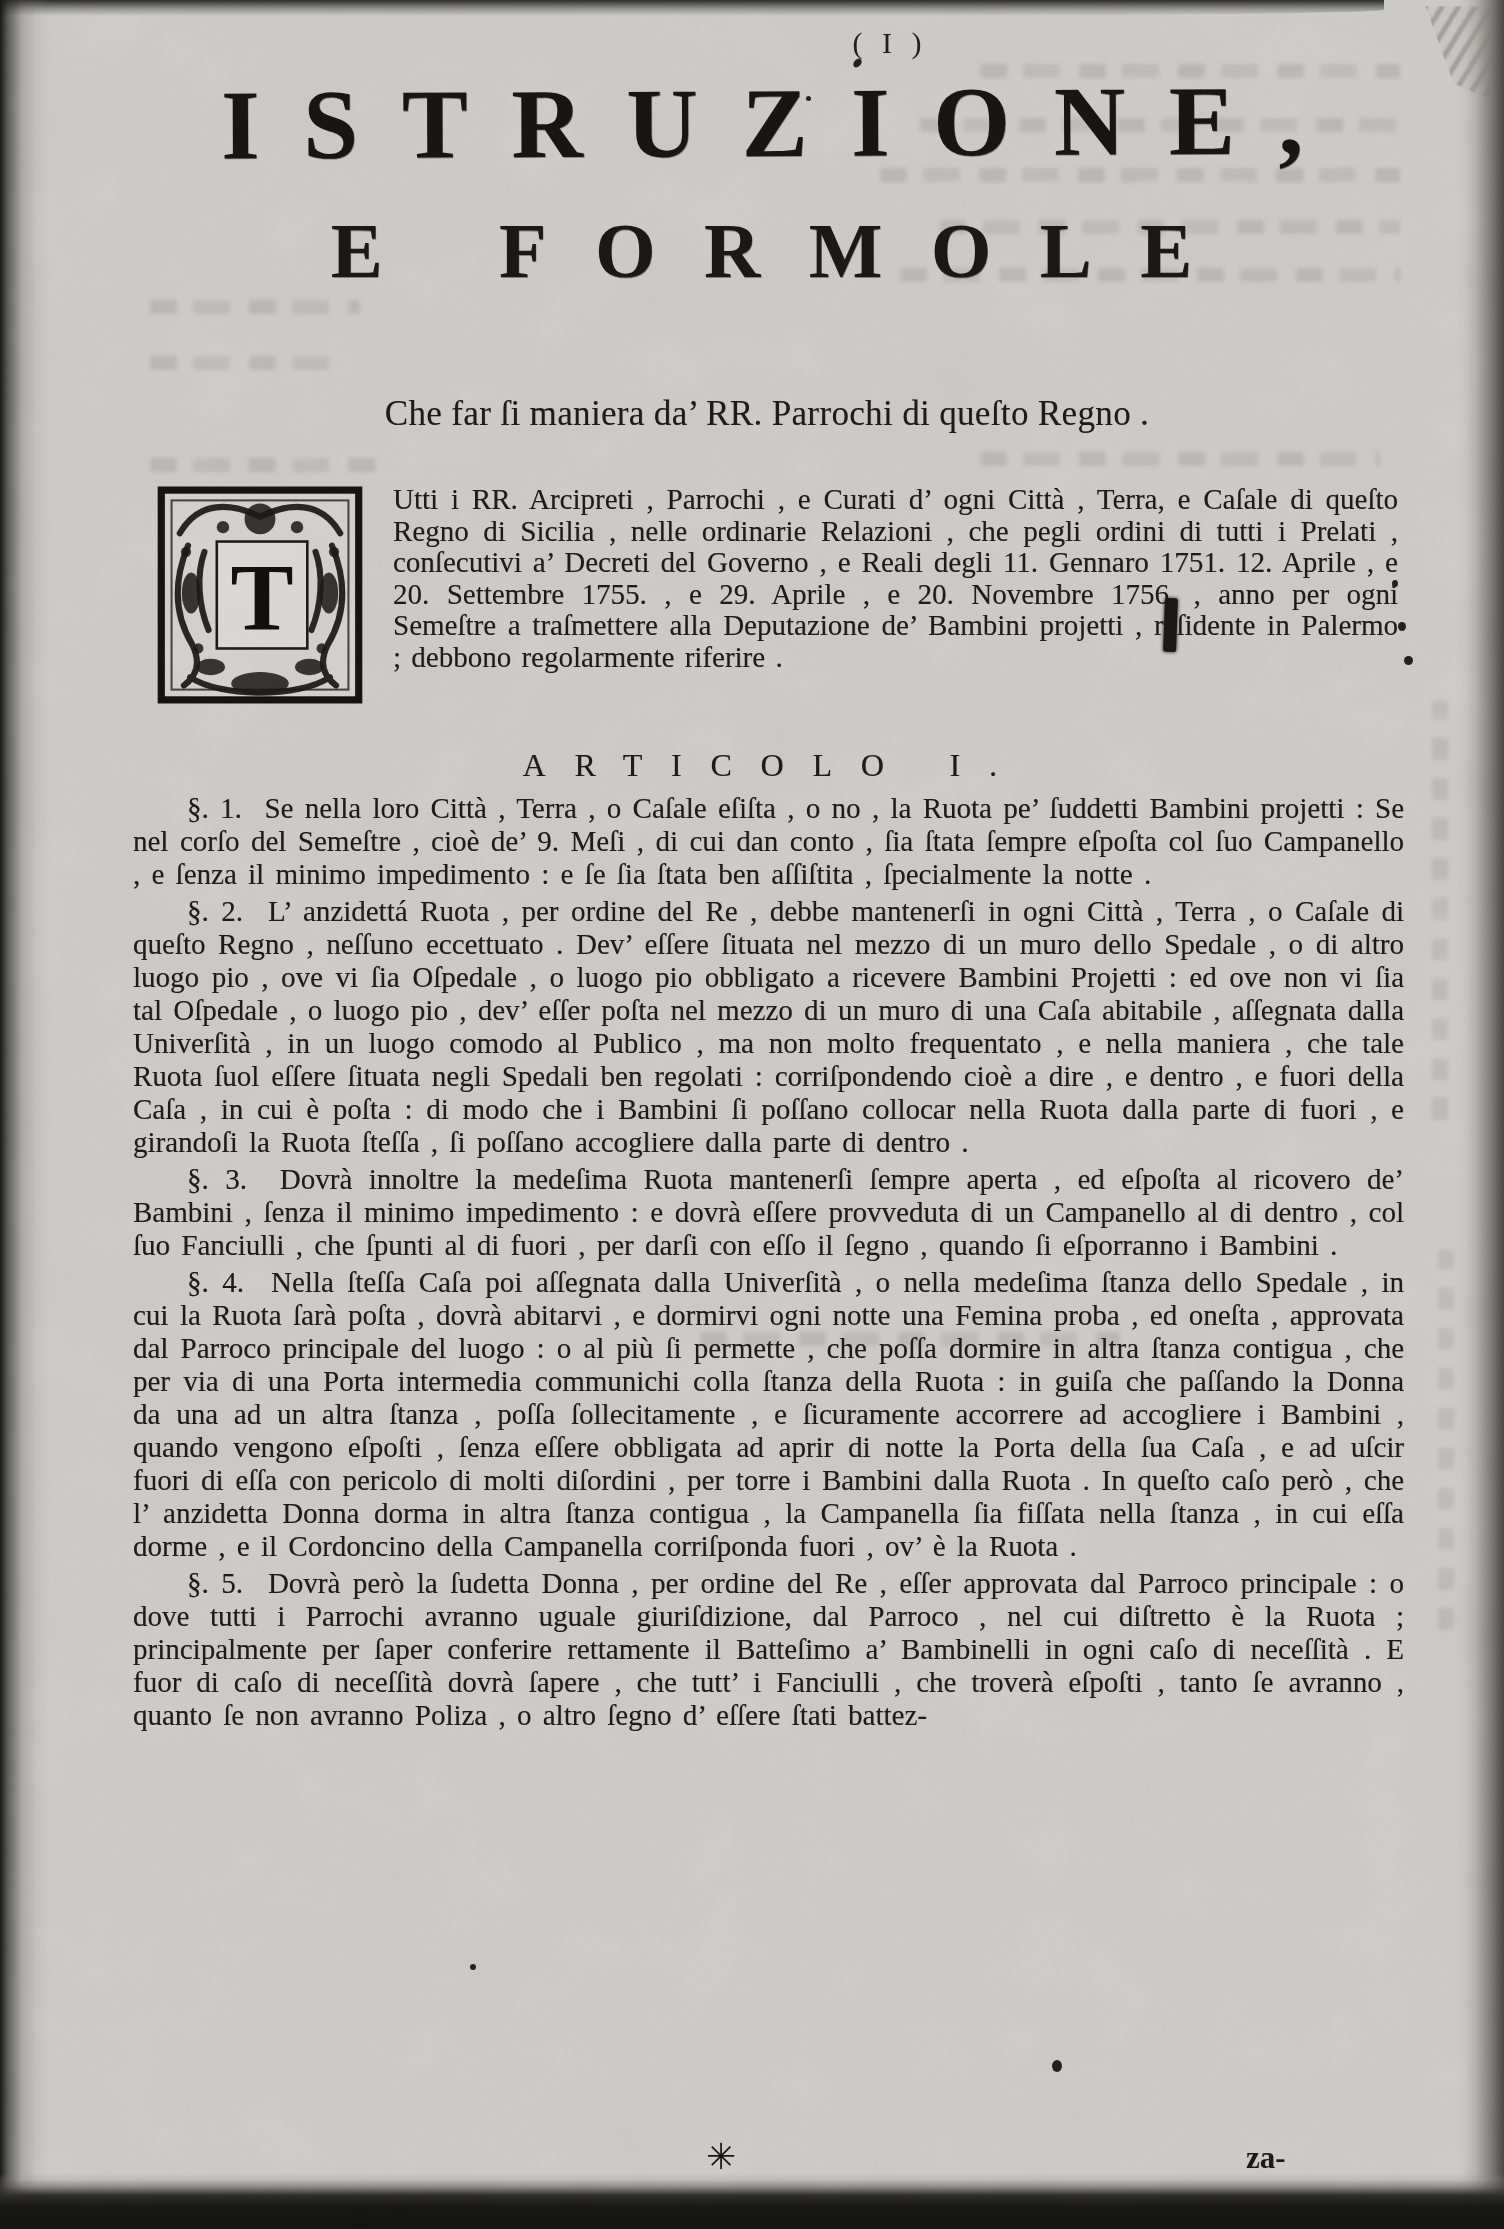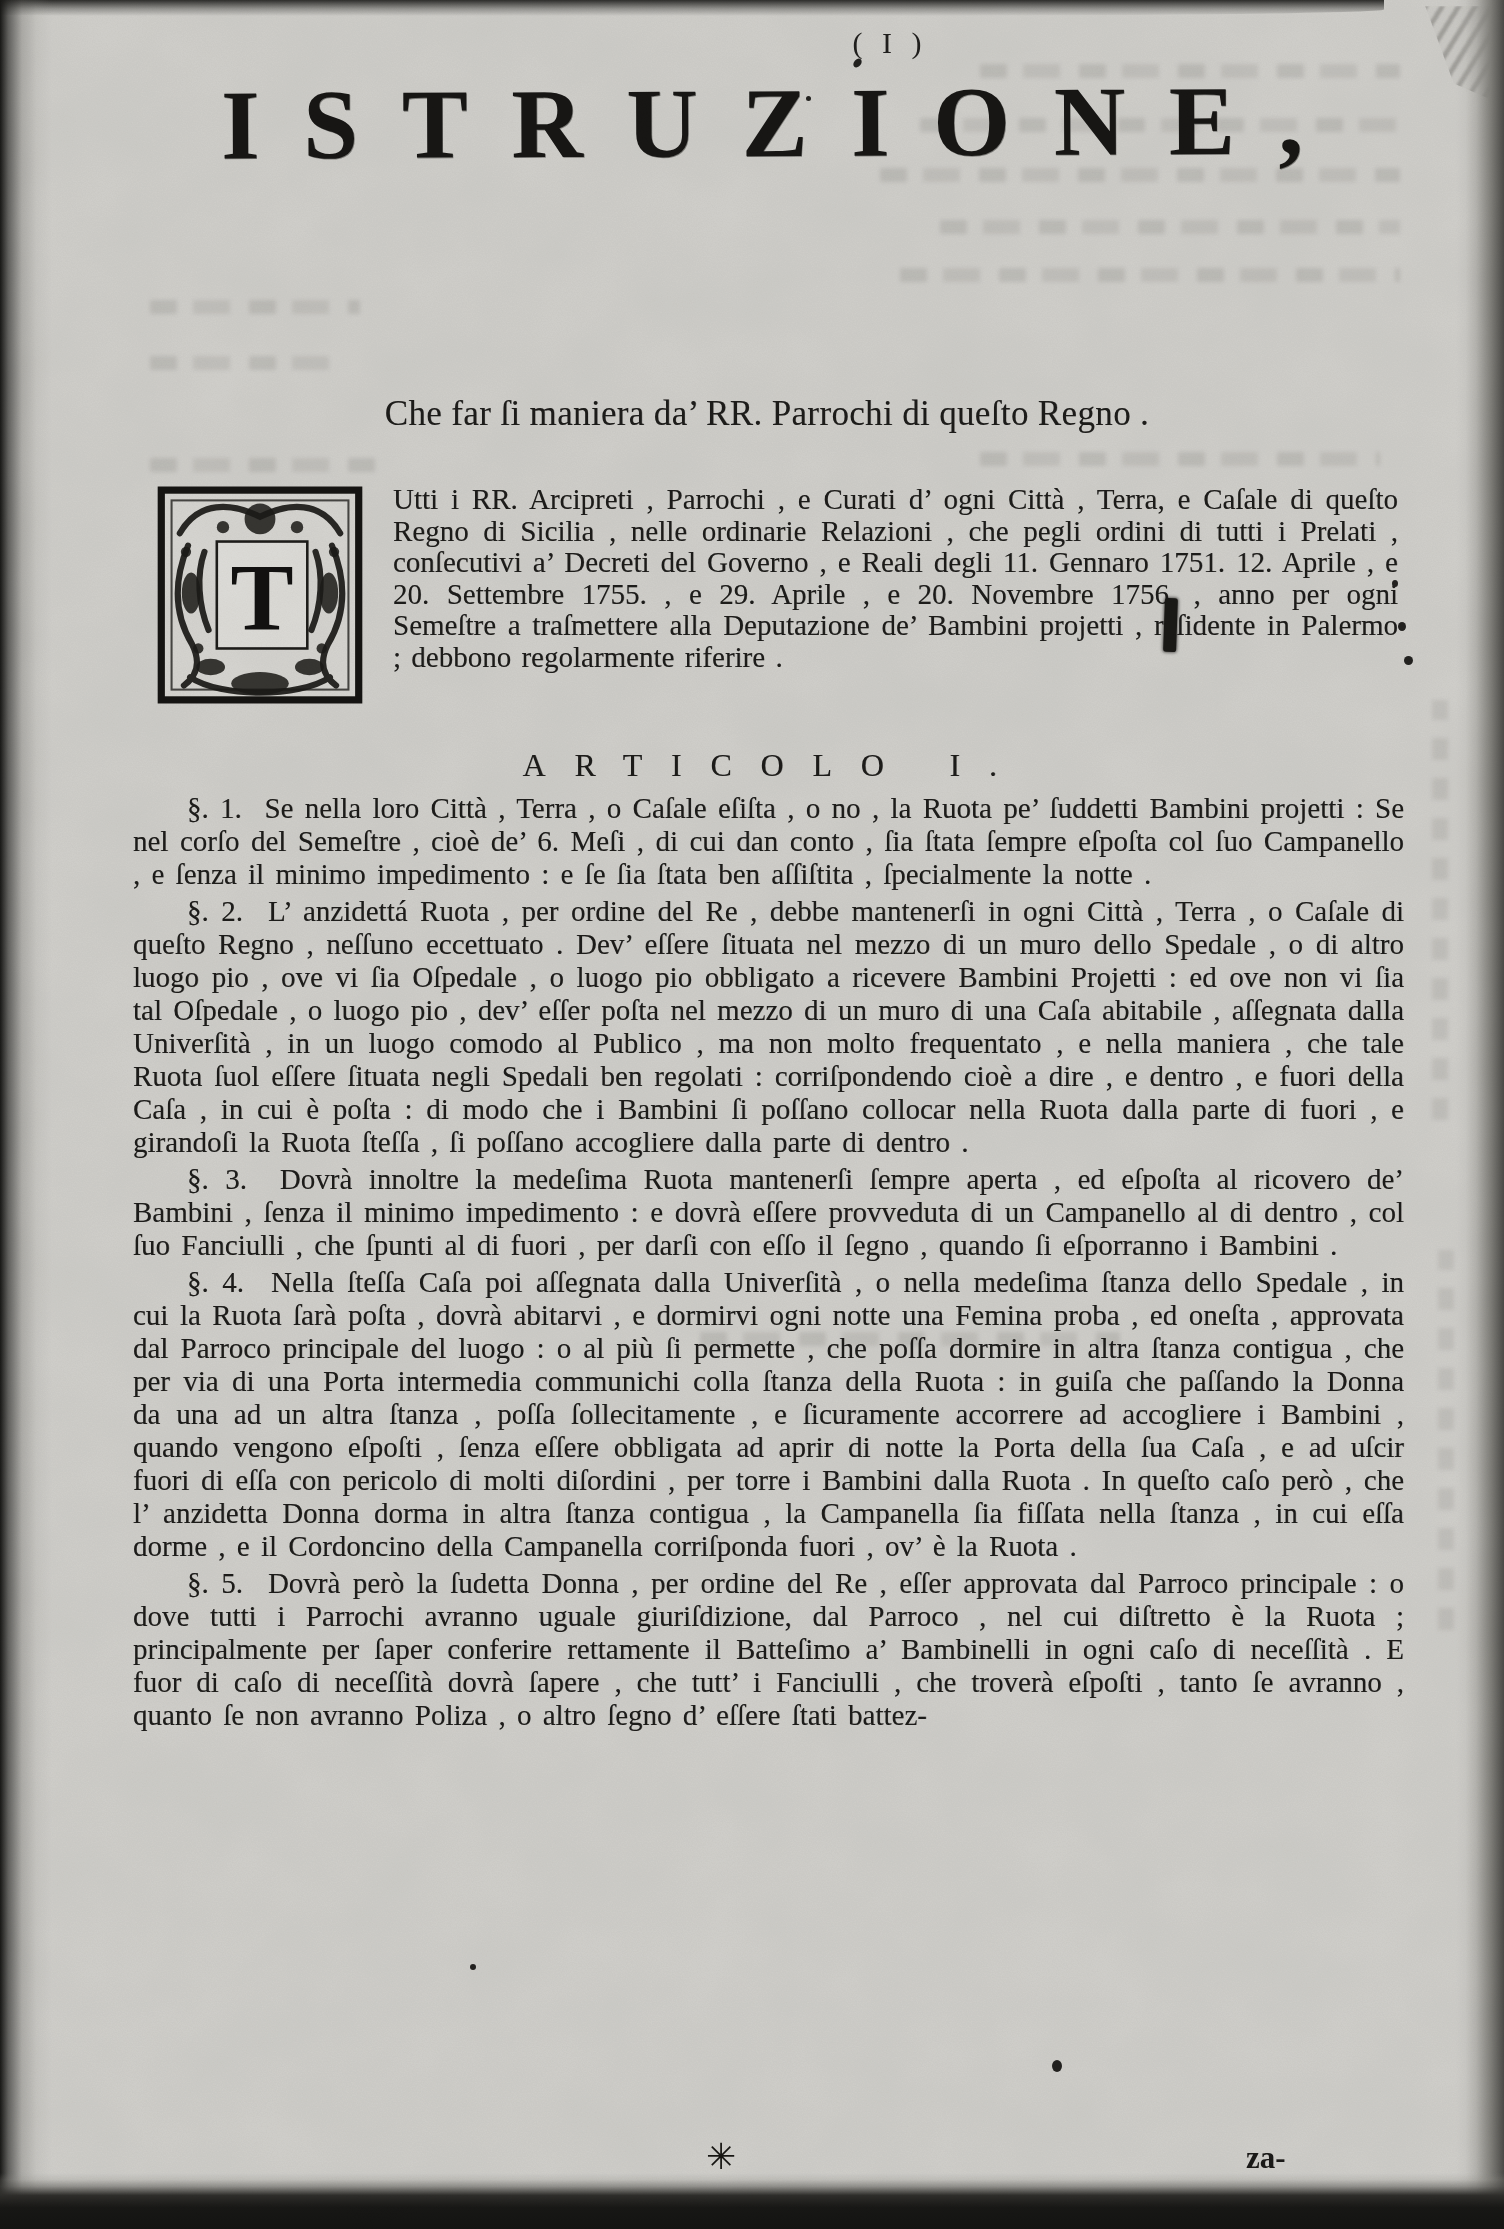--- a/index.html
+++ b/index.html
@@ -70,20 +70,21 @@
     <div class="ghost" style="top:356px;left:150px;width:180px"></div>
     <div class="ghost" style="top:452px;left:980px;width:400px"></div>
     <div class="ghost" style="top:458px;left:150px;width:230px"></div>
     <div class="ghost v" style="top:700px;left:1432px;height:420px"></div>
     <div class="ghost v" style="top:1250px;left:1438px;height:380px"></div>
     <div class="ghost" style="top:1332px;left:700px;width:420px"></div>
 
     <div class="pagenum">( I )</div>
 
     <h1 class="title">ISTRUZIONE,</h1>
+    <h2 class="title2">E FORMOLE</h2>
     <div class="subheading">Che far ſi maniera da’ RR. Parrochi di queſto Regno .</div>
 
     <div class="intro">
       <div class="dropcap-box">
         <svg width="206" height="218" viewBox="0 0 200 212">
           <rect x="4" y="4" width="192" height="204" fill="#d8d7d3" stroke="#151412" stroke-width="7"></rect>
           <rect x="14" y="14" width="172" height="184" fill="none" stroke="#23221f" stroke-width="2" opacity=".8"></rect>
           <g fill="none" stroke="#1b1a17" stroke-width="6" stroke-linecap="round" opacity=".92">
             <path d="M22,46 C40,14 72,16 100,30 C128,16 160,14 178,46"></path>
             <path d="M30,58 C16,92 16,124 34,154 C42,170 40,184 26,194"></path>
@@ -109,21 +110,21 @@
           <rect x="58" y="54" width="88" height="104" fill="#e0dfdb" stroke="#1d1c19" stroke-width="2.5"></rect>
           <text x="102" y="140" font-size="92" font-weight="bold" text-anchor="middle" font-family="Liberation Serif, DejaVu Serif, serif" fill="#121110">T</text>
         </svg>
       </div>
       <p class="intro-text">Utti i RR. Arcipreti , Parrochi , e Curati d’ ogni Città , Terra, e Caſale di queſto Regno di Sicilia , nelle ordinarie Relazioni , che pegli ordini di tutti i Prelati , conſecutivi a’ Decreti del Governo , e Reali degli 11. Gennaro 1751. 12. Aprile , e 20. Settembre 1755. , e 29. Aprile , e 20. Novembre 1756. , anno per ogni Semeſtre a traſmettere alla Deputazione de’ Bambini projetti , reſidente in Palermo ; debbono regolarmente riferire .</p>
     </div>
 
     <div class="article-heading">ARTICOLO I.</div>
 
     <div class="body-col">
-      <p class="sec"><span>§. 1.</span>&nbsp;&nbsp;<span>Se nella loro Città , Terra , o Caſale eſiſta , o no , la Ruota pe’ ſuddetti Bambini projetti : Se nel corſo del Semeſtre , cioè de’ 6. Meſi , di cui dan conto , ſia ſtata ſempre eſpoſta col ſuo Campanello , e ſenza il minimo impedimento : e ſe ſia ſtata ben aſſiſtita , ſpecialmente la notte .</span></p>
+      <p class="sec"><span>§. 1.</span>&nbsp;&nbsp;<span>Se nella loro Città , Terra , o Caſale eſiſta , o no , la Ruota pe’ ſuddetti Bambini projetti : Se nel corſo del Semeſtre , cioè de’ 9. Meſi , di cui dan conto , ſia ſtata ſempre eſpoſta col ſuo Campanello , e ſenza il minimo impedimento : e ſe ſia ſtata ben aſſiſtita , ſpecialmente la notte .</span></p>
       <p class="sec"><span>§. 2.</span>&nbsp;&nbsp;<span>L’ anzidettá Ruota , per ordine del Re , debbe mantenerſi in ogni Città , Terra , o Caſale di queſto Regno , neſſuno eccettuato . Dev’ eſſere ſituata nel mezzo di un muro dello Spedale , o di altro luogo pio , ove vi ſia Oſpedale , o luogo pio obbligato a ricevere Bambini Projetti : ed ove non vi ſia tal Oſpedale , o luogo pio , dev’ eſſer poſta nel mezzo di un muro di una Caſa abitabile , aſſegnata dalla Univerſità , in un luogo comodo al Publico , ma non molto frequentato , e nella maniera , che tale Ruota ſuol eſſere ſituata negli Spedali ben regolati : corriſpondendo cioè a dire , e dentro , e fuori della Caſa , in cui è poſta : di modo che i Bambini ſi poſſano collocar nella Ruota dalla parte di fuori , e girandoſi la Ruota ſteſſa , ſi poſſano accogliere dalla parte di dentro .</span></p>
       <p class="sec"><span>§. 3.</span>&nbsp;&nbsp;<span>Dovrà innoltre la medeſima Ruota mantenerſi ſempre aperta , ed eſpoſta al ricovero de’ Bambini , ſenza il minimo impedimento : e dovrà eſſere provveduta di un Campanello al di dentro , col ſuo Fanciulli , che ſpunti al di fuori , per darſi con eſſo il ſegno , quando ſi eſporranno i Bambini .</span></p>
       <p class="sec"><span>§. 4.</span>&nbsp;&nbsp;<span>Nella ſteſſa Caſa poi aſſegnata dalla Univerſità , o nella medeſima ſtanza dello Spedale , in cui la Ruota ſarà poſta , dovrà abitarvi , e dormirvi ogni notte una Femina proba , ed oneſta , approvata dal Parroco principale del luogo : o al più ſi permette , che poſſa dormire in altra ſtanza contigua , che per via di una Porta intermedia communichi colla ſtanza della Ruota : in guiſa che paſſando la Donna da una ad un altra ſtanza , poſſa ſollecitamente , e ſicuramente accorrere ad accogliere i Bambini , quando vengono eſpoſti , ſenza eſſere obbligata ad aprir di notte la Porta della ſua Caſa , e ad uſcir fuori di eſſa con pericolo di molti diſordini , per torre i Bambini dalla Ruota . In queſto caſo però , che l’ anzidetta Donna dorma in altra ſtanza contigua , la Campanella ſia fiſſata nella ſtanza , in cui eſſa dorme , e il Cordoncino della Campanella corriſponda fuori , ov’ è la Ruota .</span></p>
       <p class="sec"><span>§. 5.</span>&nbsp;&nbsp;<span>Dovrà però la ſudetta Donna , per ordine del Re , eſſer approvata dal Parroco principale : o dove tutti i Parrochi avranno uguale giuriſdizione, dal Parroco , nel cui diſtretto è la Ruota ; principalmente per ſaper conferire rettamente il Batteſimo a’ Bambinelli in ogni caſo di neceſſità . E fuor di caſo di neceſſità dovrà ſapere , che tutt’ i Fanciulli , che troverà eſpoſti , tanto ſe avranno , quanto ſe non avranno Poliza , o altro ſegno d’ eſſere ſtati battez-</span></p>
     </div>
 
     <div class="sig">✳</div>
     <div class="catch">za-</div>
 
     <div class="smudge" style="left:1164px;top:598px;width:13px;height:54px"></div>

